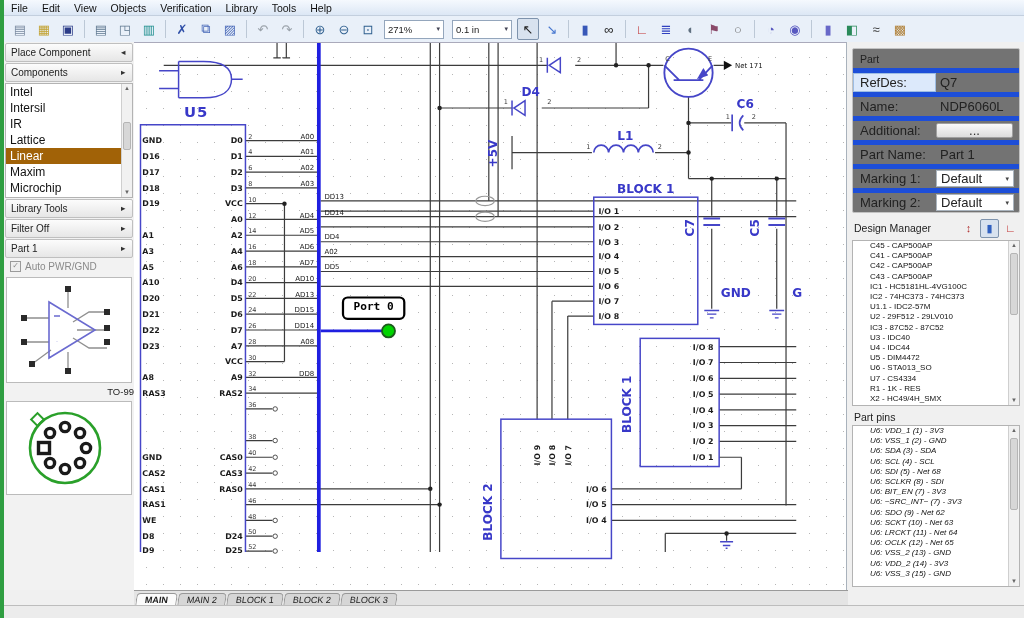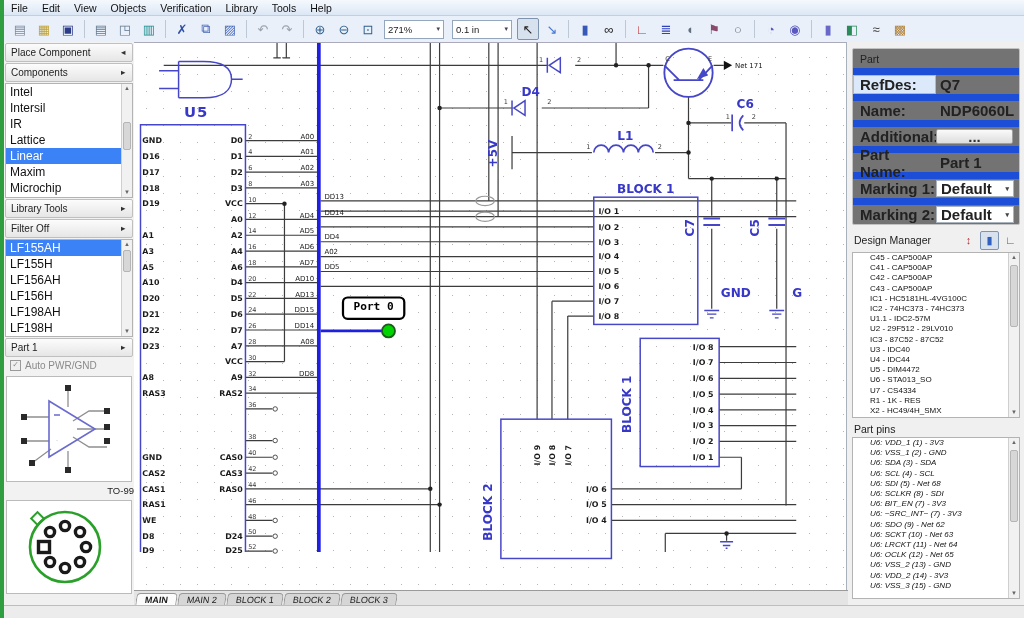--- a/index.html
+++ b/index.html
@@ -21,21 +21,21 @@
   .tdrop .da{font-size:7px;color:#445;}
   
   #leftpanel{position:absolute;left:4px;top:42px;width:130px;height:548px;background:#f2f2f2;
     border-right:1px solid #a9b2bc;display:flex;flex-direction:column;}
   .phead{height:17px;background:linear-gradient(#fcfcfc,#e6e6e6);border:1px solid #bfbfbf;border-radius:2px;
     margin:1px 1px 0 1px;display:flex;align-items:center;justify-content:space-between;padding:0 5px;
     font-size:10px;color:#222;flex:0 0 auto;}
   .phead .arr{font-size:7.5px;color:#333;}
   .listbox{background:#fff;border:1px solid #b3b3b3;margin:1px 1px 0 1px;position:relative;overflow:hidden;flex:0 0 auto;}
   .litem{font-size:12px;height:16px;line-height:16px;padding-left:4px;color:#111;white-space:nowrap;}
-  .litem.selected{background:#3b82f6;color:#fff;}
+  .litem.selected{background:#a16207;color:#fff;}
   .vsb{position:absolute;right:0;top:0;bottom:0;width:10px;background:#f1f1f1;border-left:1px solid #cfcfcf;}
   .vsb .thumb{position:absolute;left:1px;right:1px;background:#d7d7d7;border:1px solid #b5b5b5;border-radius:2px;}
   .vsb .sa{position:absolute;left:0;right:0;height:9px;font-size:6px;color:#666;text-align:center;line-height:9px;}
   .cbrow{height:16px;display:flex;align-items:center;font-size:10px;color:#8a8a8a;padding-left:6px;flex:0 0 auto;}
   .cbox{width:9px;height:9px;border:1px solid #9a9a9a;background:#efefef;margin-right:4px;
     font-size:8px;line-height:8px;color:#8a8a8a;text-align:center;}
   .prevbox{background:#fff;border:1px solid #bbb;margin:3px 2px 0 2px;flex:0 0 auto;}
   .seclabel{font-size:9.5px;color:#222;padding:3px 0 1px 5px;flex:0 0 auto;text-align:right;}
   
   #canvas{position:absolute;left:134px;top:42px;width:712px;height:548px;background:#fff;
@@ -50,21 +50,21 @@
   .n{fill:#3a3a3a;font-size:7px;}
   .net{fill:#1a1a1a;font-size:7.5px;}
   .nete{fill:#1a1a1a;font-size:7.5px;text-anchor:end;}
   .k{fill:#000;font-weight:bold;font-size:12px;text-anchor:middle;font-family:"DejaVu Sans Mono",monospace;}
   .s8{fill:#111;font-size:7.5px;}
   
   #rightpanel{position:absolute;left:846px;top:42px;width:178px;height:548px;background:#f0f0f0;
     border-left:1px solid #a9b2bc;}
   .rbox{background:#737373;border:1px solid #c2c2c2;border-radius:2px;margin:6px 5px 0 5px;}
   .rtitle{font-size:10.5px;color:#222;padding:4px 0 3px 7px;}
-  .prow{display:flex;align-items:center;height:19px;border-top:7px solid #1d4ed8;font-size:15px;color:#222;font-weight:bold;}
+  .prow{display:flex;align-items:center;height:19px;border-top:5px solid #1d4ed8;font-size:13px;color:#222;}
   .plabel{width:76px;padding-left:7px;align-self:stretch;display:flex;align-items:center;}
   .pval{flex:1;padding:0 4px;display:flex;align-items:center;justify-content:space-between;}
   .prow.hl .plabel{background:#dce9fb;box-shadow:inset 0 0 0 1px #9dbde4;}
   .prow.k-select .pval{border:1px solid #aab4be;background:#fff;height:15px;margin-right:5px;}
   .prow.k-select .pval::after{content:"▾";font-size:7px;color:#444;}
   .prow.k-button .pval{border:1px solid #a0a0a0;background:linear-gradient(#fafafa,#ddd);height:13px;
     margin-right:6px;border-radius:2px;justify-content:center;color:#333;}
   .dmhead{display:flex;align-items:center;justify-content:space-between;padding:5px 5px 2px 7px;}
   .dmhead .t{font-size:10.5px;color:#222;}
   .dmbtn{width:17px;height:17px;border:1px solid transparent;border-radius:2px;display:inline-flex;
@@ -235,34 +235,20 @@
         <div class="litem">Microchip</div>
       </div>
     <div class="phead">
       <span>Library Tools</span>
       <span class="arr">►</span>
     </div>
     <div class="phead">
       <span>Filter Off</span>
       <span class="arr">►</span>
     </div>
-    <div class="listbox" style="height:96px;">
-
-      <div class="vsb">
-          <span class="sa" style="top:0;">▲</span>
-          <div class="thumb" style="top:10px;height:20px;"></div>
-          <span class="sa" style="bottom:0;">▼</span>
-        </div>
-    <div class="litem selected">LF155AH</div>
-        <div class="litem">LF155H</div>
-        <div class="litem">LF156AH</div>
-        <div class="litem">LF156H</div>
-        <div class="litem">LF198AH</div>
-        <div class="litem">LF198H</div>
-      </div>
     <div class="phead">
       <span>Part 1</span>
       <span class="arr">►</span>
     </div>
     <div class="cbrow">
       <span class="cbox">✓</span>
       <span>Auto PWR/GND</span>
     </div>
     <div class="prevbox" style="height:104px;">
       <svg width="126" height="104" viewBox="0 0 126 104">

